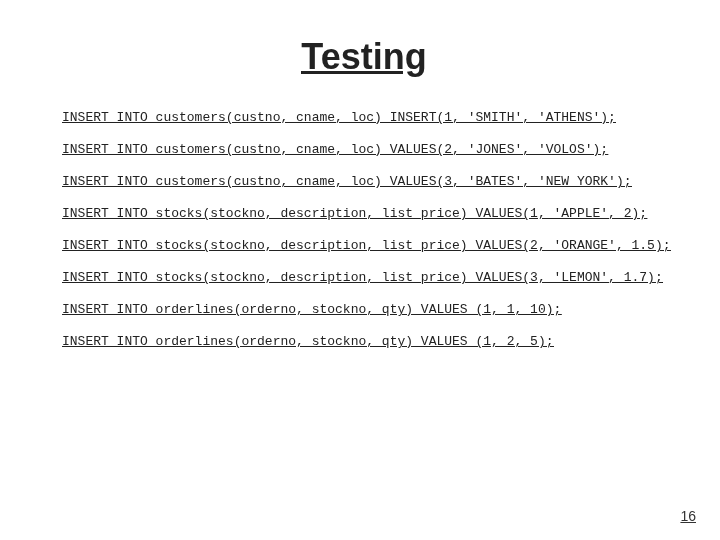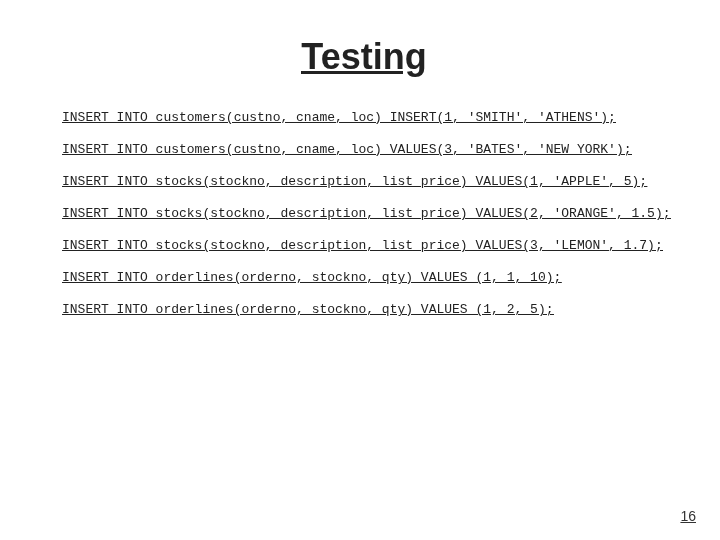--- a/index.html
+++ b/index.html
@@ -50,21 +50,22 @@
       margin-left: 6px;
     }
   </style>
 </head>
 <body>
 
 <h1 class="page-title">Testing</h1>
 
 <div class="content-area">
 <div class="sql-line">INSERT INTO customers(custno, cname, loc) INSERT(1, 'SMITH', 'ATHENS');</div>
+    <div class="sql-line">INSERT INTO customers(custno, cname, loc) VALUES(2, 'JONES', 'VOLOS');</div>
     <div class="sql-line">INSERT INTO customers(custno, cname, loc) VALUES(3, 'BATES', 'NEW YORK');</div>
-    <div class="sql-line">INSERT INTO stocks(stockno, description, list_price) VALUES(1, 'APPLE', 5);</div>
+    <div class="sql-line">INSERT INTO stocks(stockno, description, list_price) VALUES(1, 'APPLE', 2);</div>
     <div class="sql-line">INSERT INTO stocks(stockno, description, list_price) VALUES(2, 'ORANGE', 1.5);</div>
     <div class="sql-line">INSERT INTO stocks(stockno, description, list_price) VALUES(3, 'LEMON', 1.7);</div>
     <div class="sql-line">INSERT INTO orderlines(orderno, stockno, qty) VALUES (1, 1, 10);</div>
     <div class="sql-line">INSERT INTO orderlines(orderno, stockno, qty) VALUES (1, 2, 5);</div>
   </div>
 
 <div class="page-number">16</div>
 
 </body></html>

